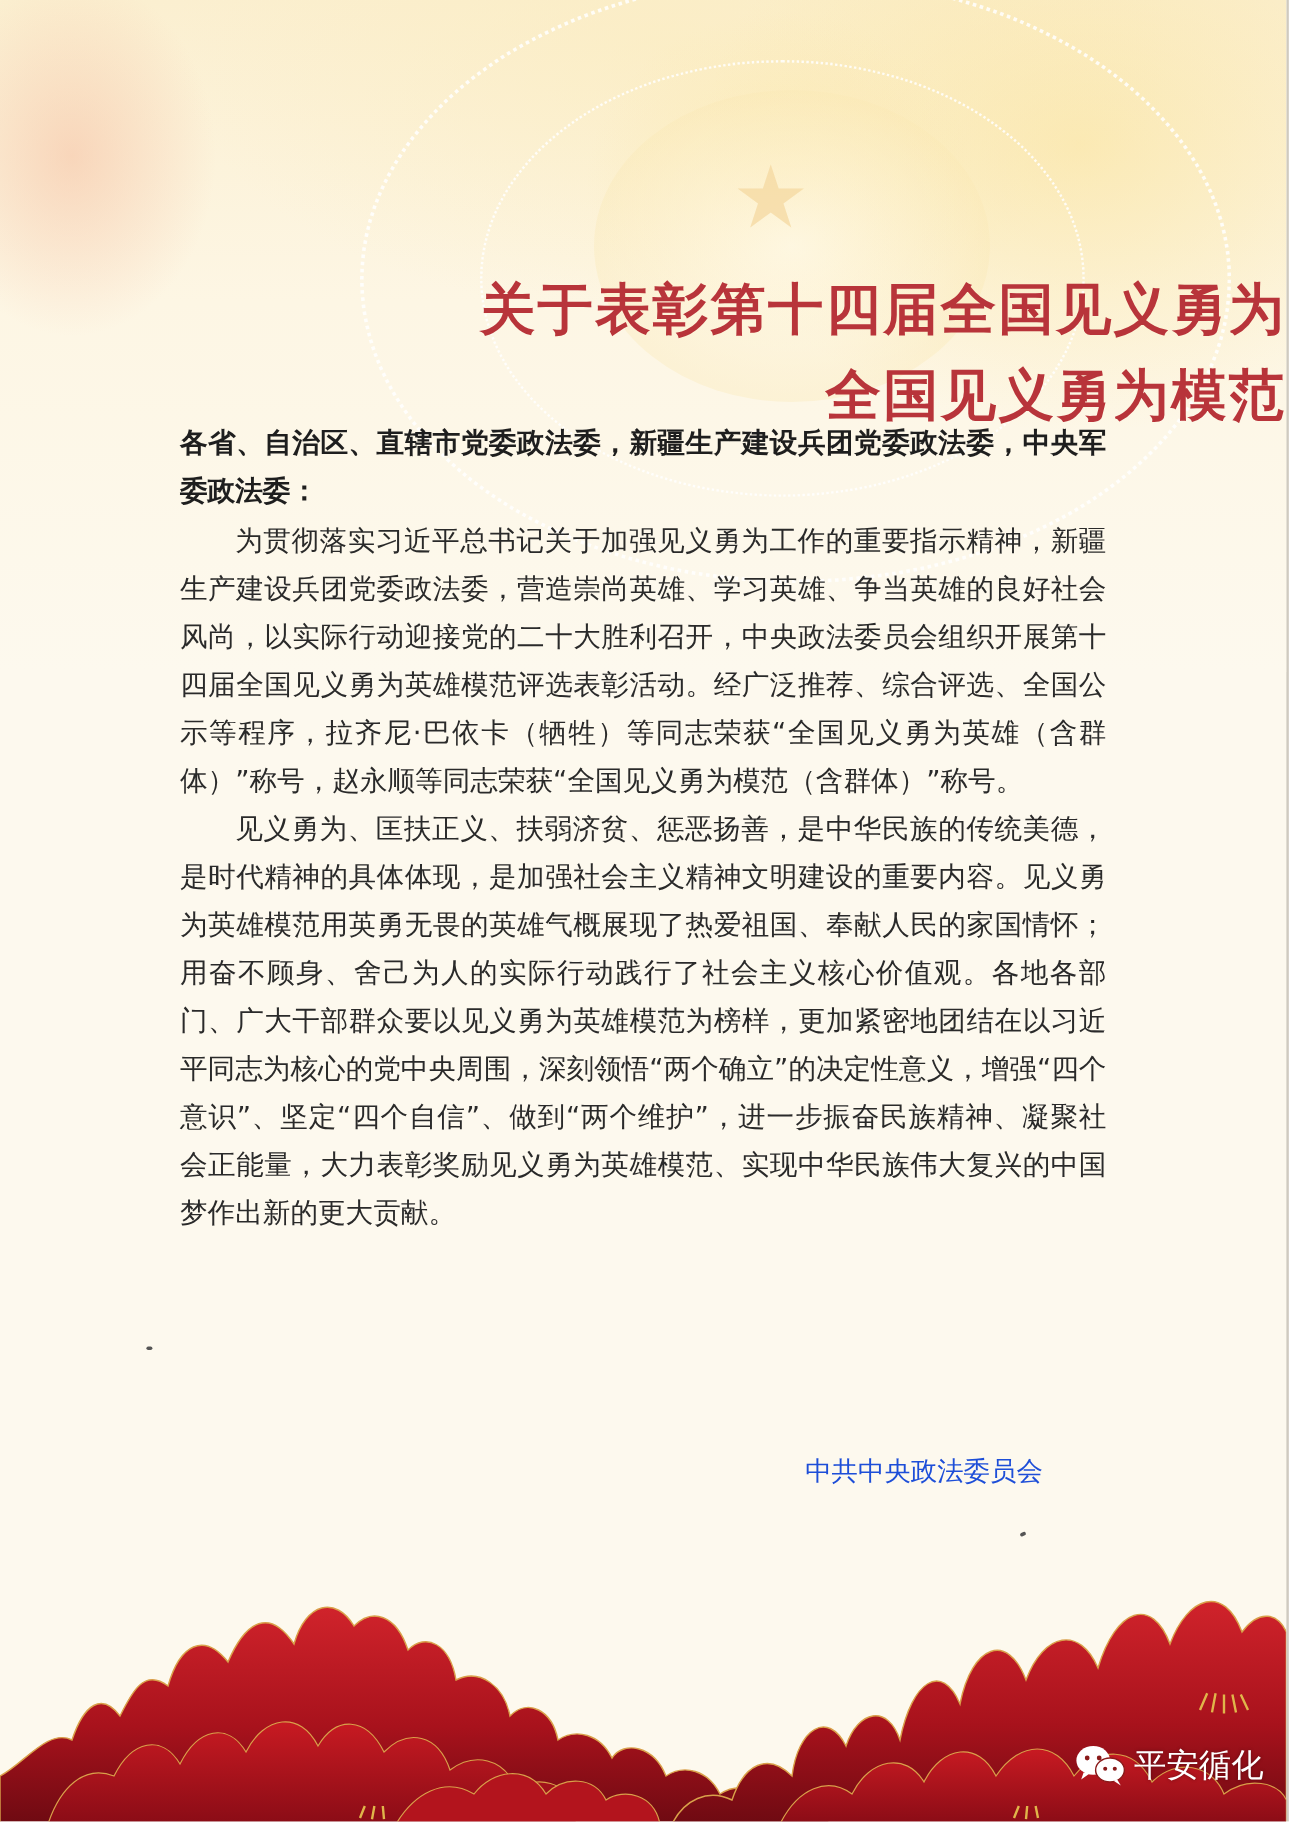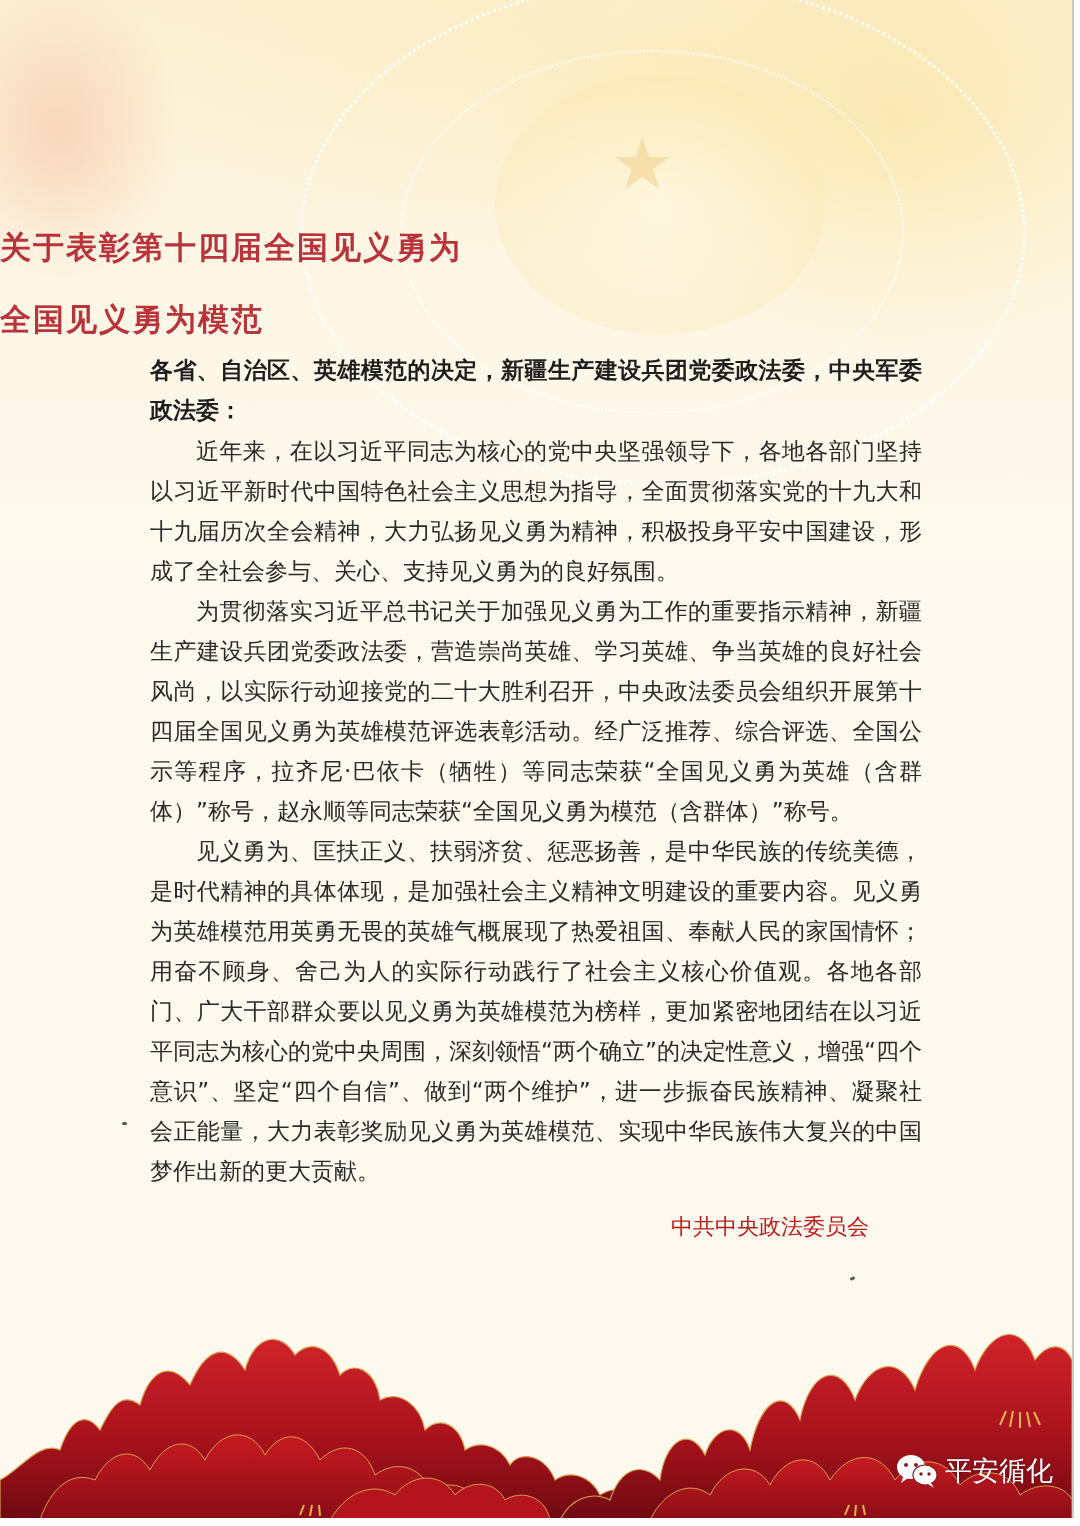--- a/index.html
+++ b/index.html
@@ -55,25 +55,25 @@
       left: 610px; top: 128px;
       font-size: 72px;
       color: rgba(244,216,160,0.75);
       line-height: 1;
     }
     
     .title {
       position: absolute;
       left: 0; top: 190px;
       width: 1072px;
-      text-align: left;
+      text-align: right;
       color: #b8343a;
       font-family: "DejaVu Serif", "Liberation Serif", serif;
       font-weight: bold;
-      font-size: 31px;
+      font-size: 46px;
       line-height: 72px;
       letter-spacing: 2px;
     }
     .title .line { display: block; }
     
     .content {
       position: absolute;
       left: 150px;
       top: 350px;
       width: 772px;
@@ -91,21 +91,21 @@
     .para {
       margin: 0;
       text-indent: 46px;
     }
     .signature {
       position: absolute;
       left: 640px;
       top: 1208px;
       width: 260px;
       text-align: center;
-      color: #b91c1c;
+      color: #1d4ed8;
       font-family: "DejaVu Sans", "Liberation Sans", sans-serif;
       font-size: 22px;
       line-height: 38px;
     }
     .stray-dot {
       position: absolute;
       width: 5px; height: 3px;
       background: #555;
       border-radius: 2px;
     }
@@ -147,22 +147,21 @@
   <div class="emblem-ring r1"></div>
   <div class="emblem-disc"></div>
   <div class="emblem-star">★</div>
 
   <h1 class="title">
     <span class="line">关于表彰第十四届全国见义勇为</span>
     <span class="line">全国见义勇为模范</span>
   </h1>
 
   <div class="content">
-    <p class="addressee">各省、自治区、英雄模范的决定，新疆生产建设兵团党委政法委，中央军委政法委：</p>
-    <p class="para">近年来，在以习近平同志为核心的党中央坚强领导下，各地各部门坚持以习近平新时代中国特色社会主义思想为指导，全面贯彻落实党的十九大和十九届历次全会精神，大力弘扬见义勇为精神，积极投身平安中国建设，形成了全社会参与、关心、支持见义勇为的良好氛围。</p>
+    <p class="addressee">各省、自治区、直辖市党委政法委，新疆生产建设兵团党委政法委，中央军委政法委：</p>
     <p class="para">为贯彻落实习近平总书记关于加强见义勇为工作的重要指示精神，新疆生产建设兵团党委政法委，营造崇尚英雄、学习英雄、争当英雄的良好社会风尚，以实际行动迎接党的二十大胜利召开，中央政法委员会组织开展第十四届全国见义勇为英雄模范评选表彰活动。经广泛推荐、综合评选、全国公示等程序，拉齐尼·巴依卡（牺牲）等同志荣获“全国见义勇为英雄（含群体）”称号，赵永顺等同志荣获“全国见义勇为模范（含群体）”称号。</p>
     <p class="para">见义勇为、匡扶正义、扶弱济贫、惩恶扬善，是中华民族的传统美德，是时代精神的具体体现，是加强社会主义精神文明建设的重要内容。见义勇为英雄模范用英勇无畏的英雄气概展现了热爱祖国、奉献人民的家国情怀；用奋不顾身、舍己为人的实际行动践行了社会主义核心价值观。各地各部门、广大干部群众要以见义勇为英雄模范为榜样，更加紧密地团结在以习近平同志为核心的党中央周围，深刻领悟“两个确立”的决定性意义，增强“四个意识”、坚定“四个自信”、做到“两个维护”，进一步振奋民族精神、凝聚社会正能量，大力表彰奖励见义勇为英雄模范、实现中华民族伟大复兴的中国梦作出新的更大贡献。</p>
   </div>
 
   <div class="stray-dot" style="left:122px; top:1122px;"></div>
   <div class="stray-dot" style="left:850px; top:1277px; transform:rotate(-25deg);"></div>
 
   <div class="signature">
     <div>中共中央政法委员会</div>
   </div>

